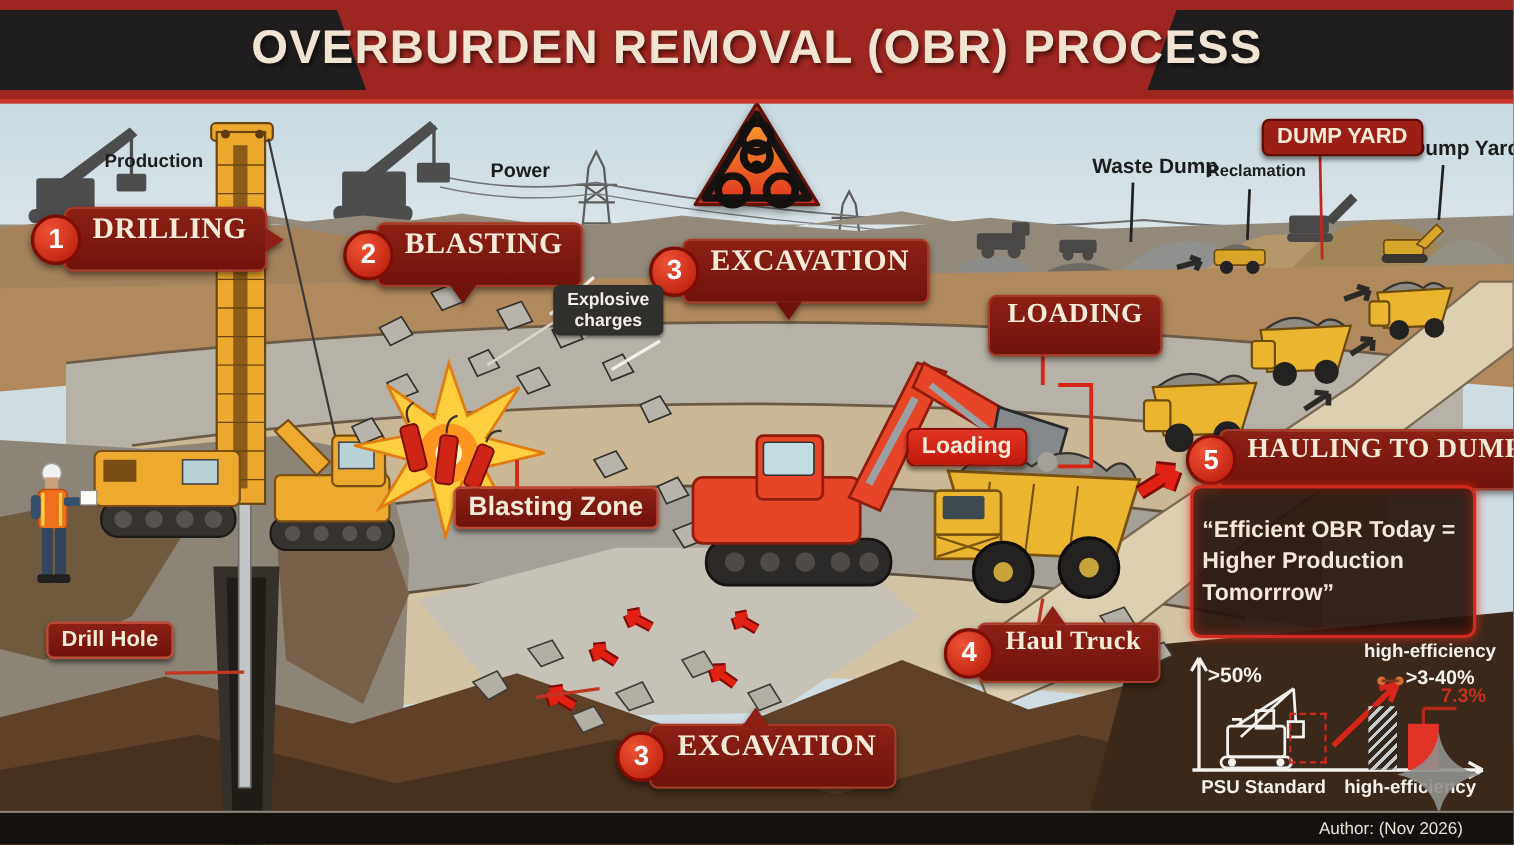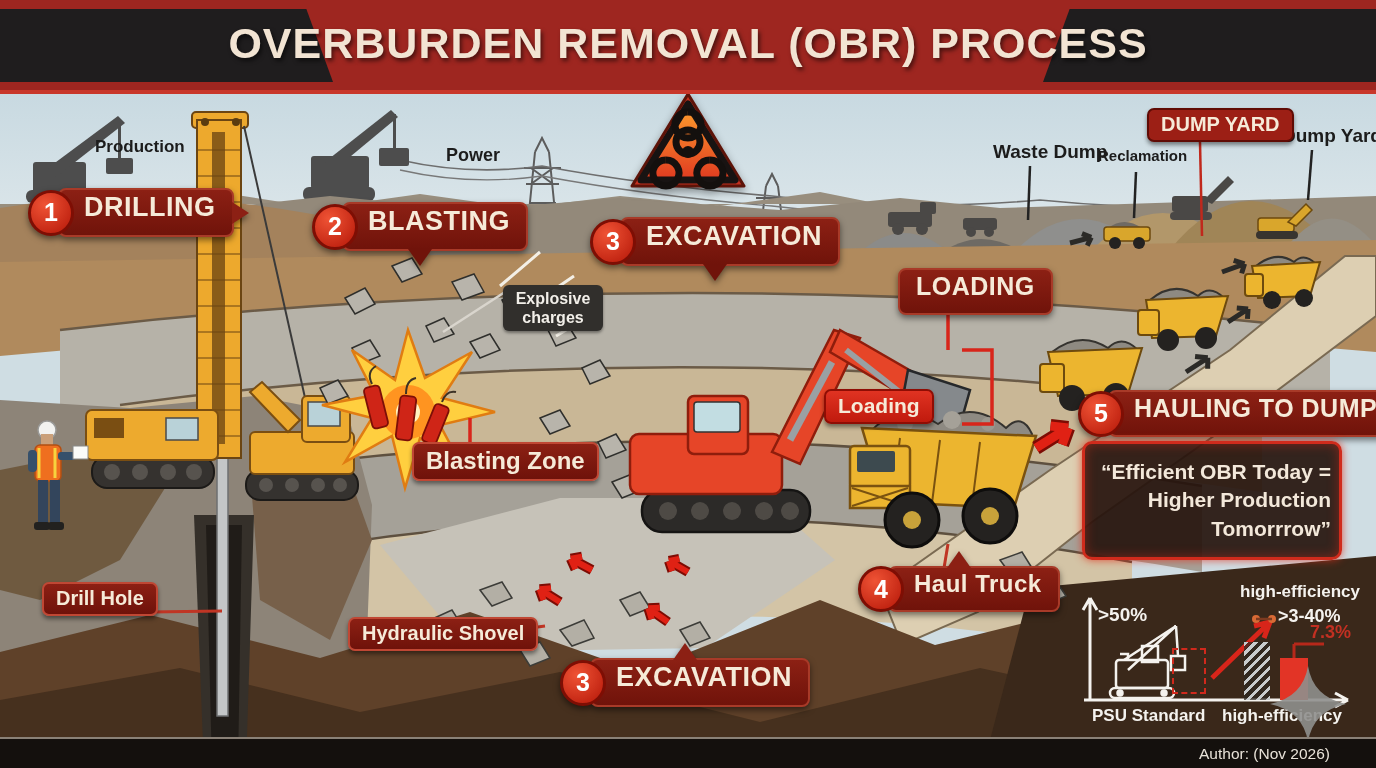--- a/index.html
+++ b/index.html
@@ -21,21 +21,21 @@
     filter:drop-shadow(0 4px 4px rgba(0,0,0,.4));}
   
   .step{position:absolute;display:flex;align-items:center;z-index:5;
     filter:drop-shadow(0 3px 3px rgba(0,0,0,.5));}
   .stepnum{width:40px;height:40px;border-radius:50%;flex:0 0 40px;
     background:radial-gradient(circle at 35% 30%,#ef5335,#b51708);
     border:3px solid #7e0e04;color:#fff;font-weight:800;font-size:25px;
     display:flex;align-items:center;justify-content:center;z-index:2;}
   .steplabel{background:linear-gradient(#8c2014,#70130a);border:2px solid #a83a28;
     border-radius:8px;color:#f6ead8;font-weight:800;font-size:27px;
-    padding:2px 16px 12px 24px;margin-left:-16px;letter-spacing:.5px;white-space:nowrap;}
+    padding:2px 16px 22px 24px;margin-left:-16px;letter-spacing:.5px;white-space:nowrap;font-family:Liberation Serif, serif;}
   .steplabel.solo{padding-left:16px;margin-left:0;}
   .ptr{position:absolute;width:0;height:0;}
   .ptr-right{right:-15px;top:50%;margin-top:-11px;border-top:11px solid transparent;
     border-bottom:11px solid transparent;border-left:17px solid #8c2014;}
   .ptr-down{left:50%;bottom:-15px;margin-left:-12px;border-left:12px solid transparent;
     border-right:12px solid transparent;border-top:17px solid #70130a;}
   .ptr-up{left:50%;top:-15px;margin-left:-12px;border-left:12px solid transparent;
     border-right:12px solid transparent;border-bottom:17px solid #8c2014;}
   .tag{position:absolute;background:linear-gradient(#8c2014,#6f120a);border:2px solid #c04734;
     border-radius:7px;color:#f6ead8;font-weight:700;font-size:20px;padding:3px 12px 4px;
@@ -44,21 +44,21 @@
   .tag.dump{background:#9c1f15;border-color:#600b05;font-size:20px;}
   .darktag{position:absolute;background:#312f2c;border-radius:6px;color:#f2efe9;
     font-weight:700;font-size:16px;line-height:1.2;text-align:center;padding:4px 12px;
     z-index:5;box-shadow:0 2px 3px rgba(0,0,0,.4);}
   .plain{position:absolute;color:#1c1c1c;font-weight:700;font-size:17px;z-index:5;
     white-space:nowrap;}
   
   #quote{position:absolute;left:1082px;top:441px;width:238px;z-index:5;
     background:rgba(38,20,13,.92);border:3px solid #d02b1c;border-radius:10px;
     box-shadow:0 0 9px rgba(225,45,25,.8), inset 0 0 12px rgba(225,45,25,.45);
-    color:#f3e8da;font-size:21px;font-weight:800;text-align:right;padding:14px 8px;line-height:1.35;}
+    color:#f3e8da;font-size:21px;font-weight:800;text-align:left;padding:24px 8px;line-height:1.35;}
   
   #chart{position:absolute;left:1072px;top:582px;width:296px;height:152px;z-index:5;
     color:#f4f2ee;font-weight:700;}
   #chart .clabel{position:absolute;font-size:17px;white-space:nowrap;}
   #chart-bar-hatch{position:absolute;left:172px;top:60px;width:26px;height:58px;
     background:repeating-linear-gradient(135deg,#c8cbcc 0 3px,rgba(45,40,34,.7) 3px 7px);}
   #chart-bar-red{position:absolute;left:208px;top:76px;width:28px;height:42px;background:#e23426;}
   #chart-dashedbox{position:absolute;left:100px;top:66px;width:30px;height:42px;
     border:2px dashed #d0291c;}
   #red-val{color:#c23022;}
@@ -459,25 +459,24 @@
     <span class="steplabel" style="font-size:25px;">HAULING TO DUMP</span>
   </div>
 
   <div class="step" style="left:560px;top:658px;">
     <span class="stepnum">3</span>
     <span class="steplabel">EXCAVATION</span>
     <span class="ptr ptr-up"></span>
   </div>
 
   <div class="tag dump" style="left:1147px;top:108px;">DUMP YARD</div>
-  <div class="darktag" style="left:503px;top:259px;width:76px;margin-top:26px;">Explosive charges</div>
+  <div class="darktag" style="left:503px;top:259px;width:76px;">Explosive charges</div>
   <div class="tag" style="left:412px;top:442px;font-size:24px;">Blasting Zone</div>
   <div class="tag bright" style="left:824px;top:389px;">Loading</div>
-  <div class="tag" style="left:42px;top:582px;">Drill Hole</div>
-  <div class="tag" style="left:348px;top:617px;">Hydraulic Shovel</div>
+  <div class="tag" style="left:42px;top:565px;">Drill Hole</div>
 
   <div id="quote">“Efficient OBR Today = Higher Production Tomorrrow”</div>
 
   <div id="chart">
     <svg width="296" height="152" viewBox="0 0 296 152" style="position:absolute;left:0;top:0;">
       <g stroke="#f4f2ee" stroke-width="3" fill="none">
         <path d="M18,118 L18,16 M18,16 L11,28 M18,16 L25,28"></path>
         <path d="M12,118 L276,118 M276,118 L263,111 M276,118 L263,125"></path>
       </g>
       <g stroke="#f4f2ee" stroke-width="2.5" fill="none">

